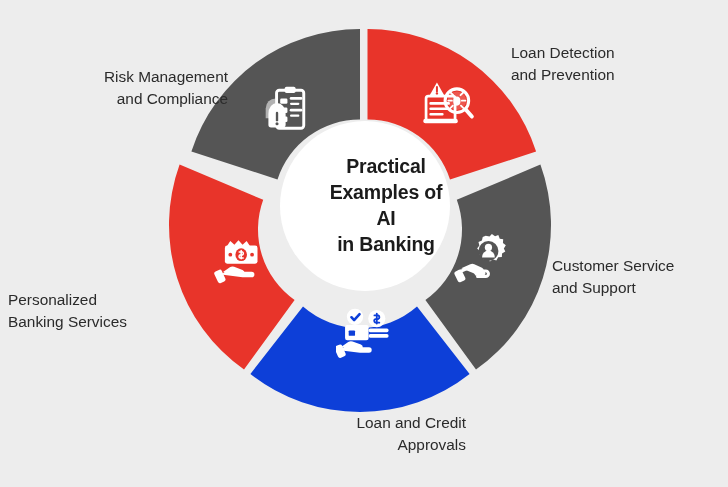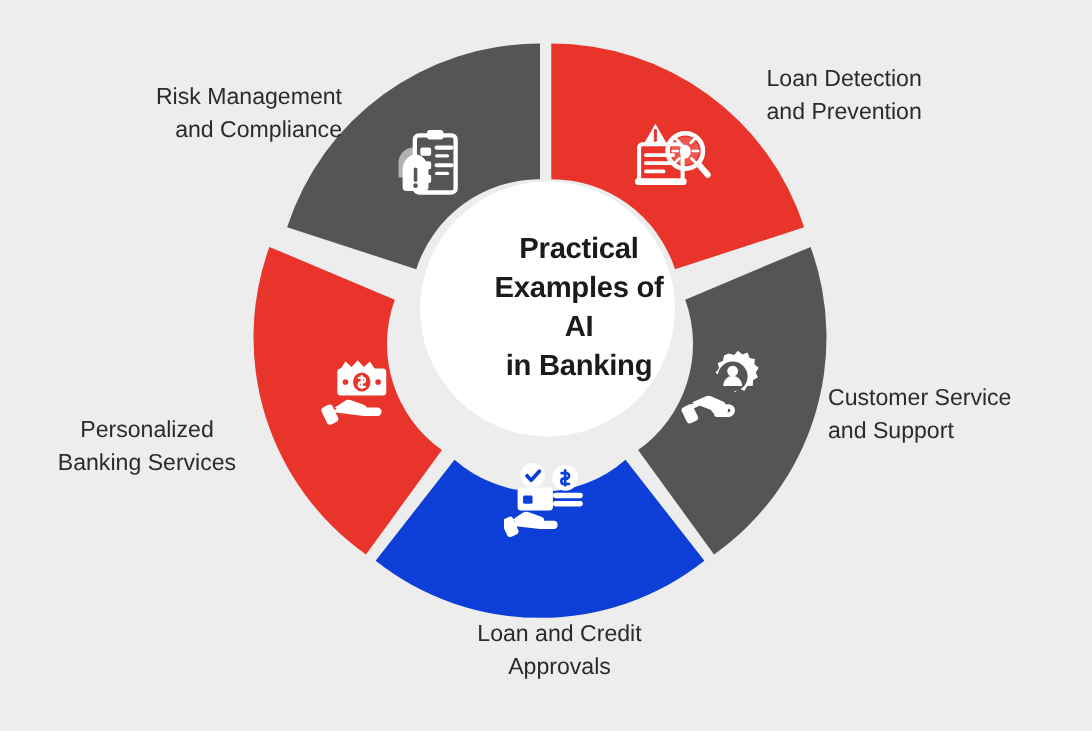--- a/index.html
+++ b/index.html
@@ -57,25 +57,25 @@
   }
 
   
   .seg-label {
     position: absolute;
     font-size: 15.4px;
     line-height: 1.42;
     color: #2b2b2b;
     white-space: pre-line;
   }
-  .lbl-risk      { left: 30px;  top: 54px;  width: 198px; text-align: right; }
+  .lbl-risk      { left: 30px;  top: 66px;  width: 198px; text-align: right; }
   .lbl-fraud     { left: 511px; top: 42px;  width: 200px; text-align: left; }
   .lbl-customer  { left: 552px; top: 255px; width: 180px; text-align: left; }
-  .lbl-loan      { left: 280px; top: 412px; width: 186px; text-align: center; }
-  .lbl-personal  { left: 8px;   top: 276px; width: 180px; text-align: center; }
+  .lbl-loan      { left: 280px; top: 412px; width: 186px; text-align: right; }
+  .lbl-personal  { left: 8px;   top: 289px; width: 180px; text-align: left; }
 
   
   .seg-icon {
     position: absolute;
     width: 58px;
     height: 58px;
   }
   .seg-icon svg { display: block; width: 58px; height: 58px; }
   .ic-risk      { left: 253px; top: 83px; }
   .ic-fraud     { left: 417px; top: 78px; }

